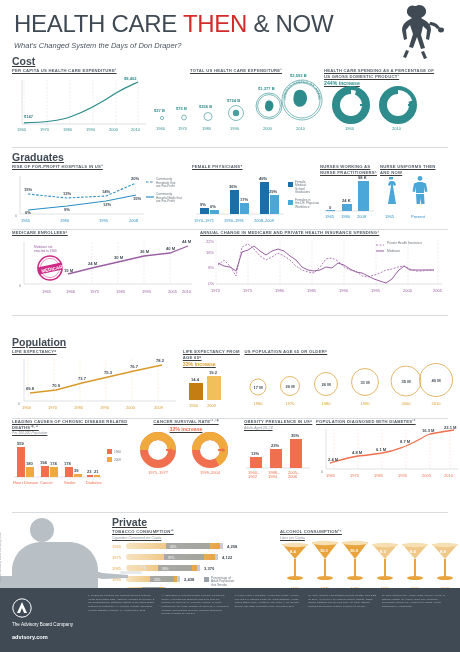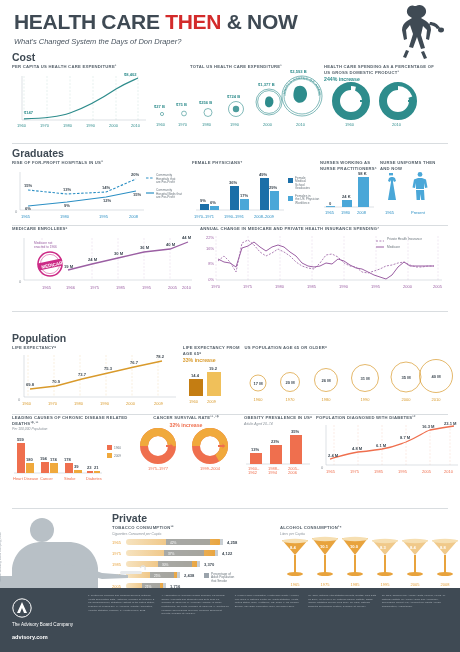--- a/index.html
+++ b/index.html
@@ -5,30 +5,30 @@
   * { box-sizing: border-box; margin:0; padding:0; }
   body {
     width:460px; height:652px; background:#ffffff;
     font-family:"Liberation Sans", sans-serif; color:#3b3b3b;
     overflow:hidden; position:relative;
   }
   .page { position:relative; width:460px; height:652px; }
 
   
   .header { padding:10px 14px 2px 14px; }
-  .title { font-size:21px; font-weight:bold; letter-spacing:-0.3px; color:#3f4a54; }
+  .title { font-size:24px; font-weight:normal; letter-spacing:-0.3px; color:#3f4a54; }
   .title .accent { color:#d32b2b; }
   .subtitle { font-size:7.5px; font-style:italic; color:#4a5560; margin-top:3px; }
   .doctor {
     position:absolute; right:8px; top:4px; width:66px; height:56px;
     color:#3f4a54;
   }
 
   
-  .section { position:relative; padding:0 12px; }
+  .section { position:relative; padding:0 12px;text-decoration:underline; }
   .sec-rule { border-top:1px solid #d9dde0; margin:0 12px; }
   .sec-title { font-size:10.5px; font-weight:bold; color:#3f4a54; margin:3px 0 1px 0; }
   .panel-title { font-size:4.2px; letter-spacing:0.25px; font-weight:bold; color:#55606a; text-transform:uppercase; line-height:1.35; }
   .panel-sub { font-size:3.4px; color:#8a929a; font-style:italic; margin-top:1px; }
   .big-pct { font-size:5.2px; font-weight:bold; color:#3f4a54; margin-top:1px; }
   .row { display:flex; align-items:flex-start; }
 
   
   .teal { color:#2e8c8c; } .tealf { fill:#2e8c8c; }
   .gold { color:#d99a2b; } .orange { color:#ef6f4e; }

